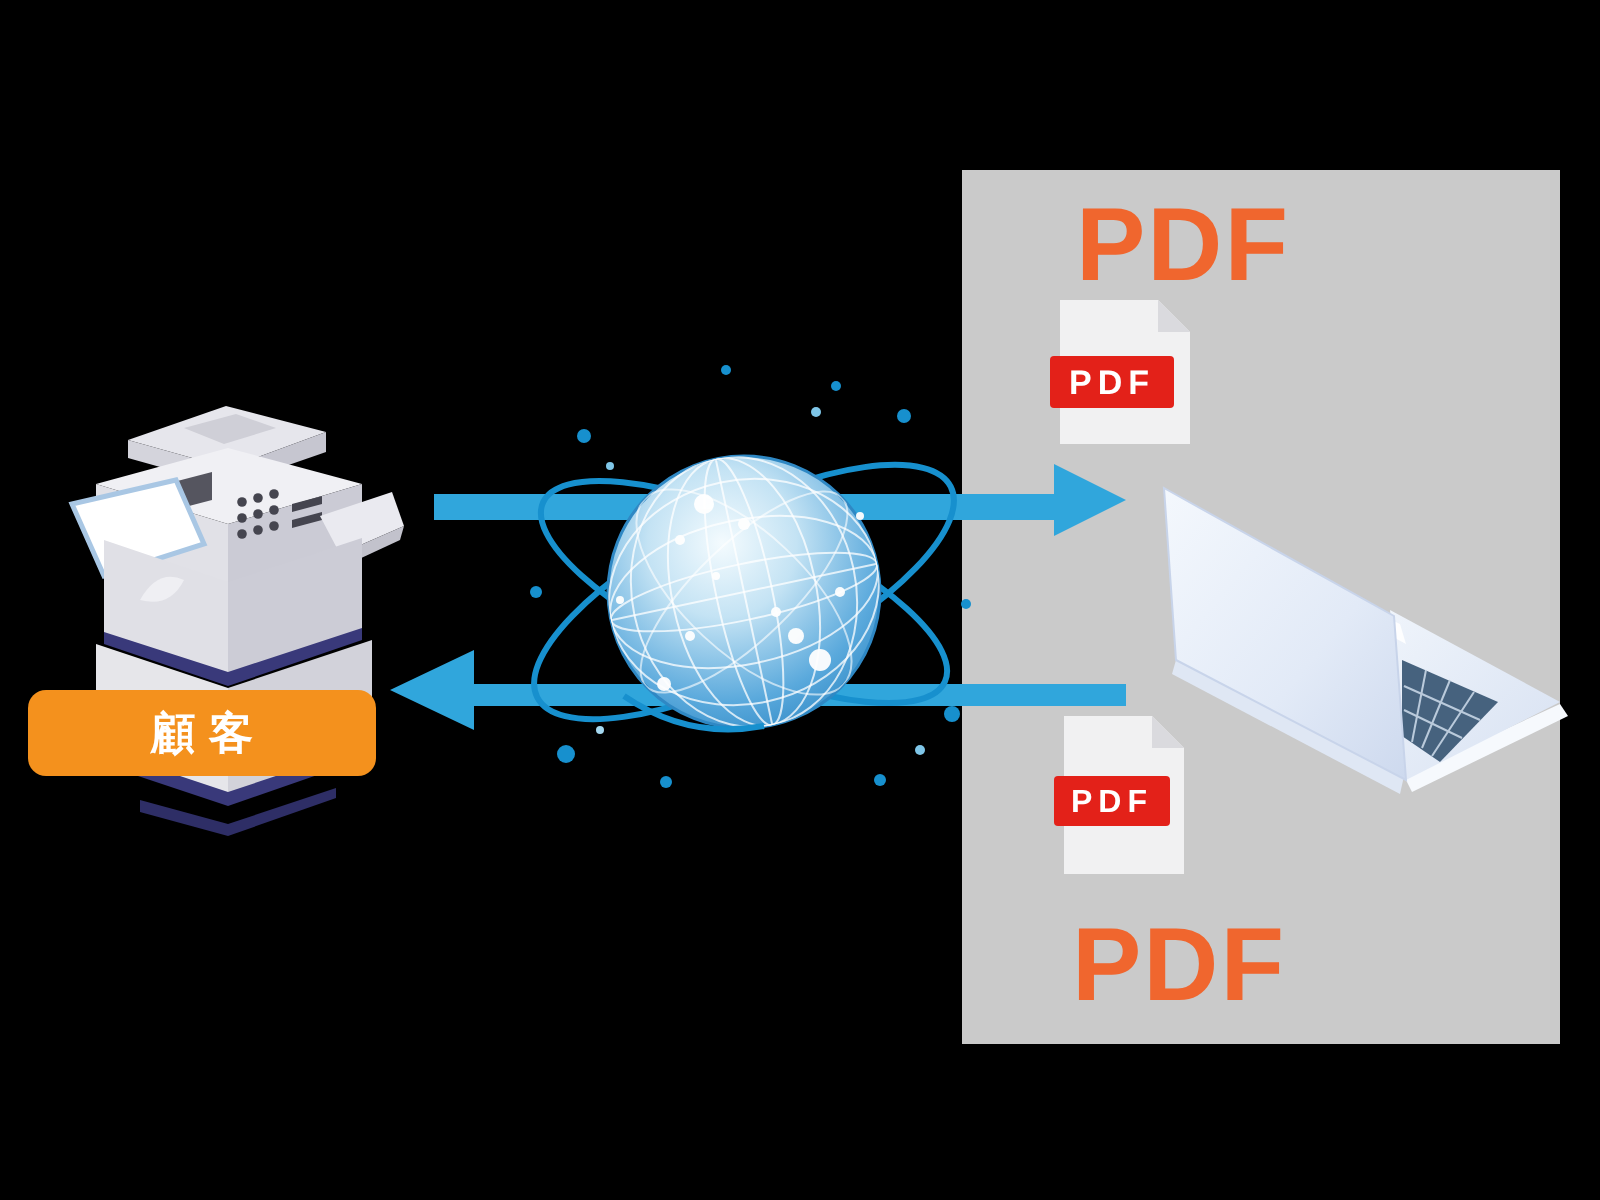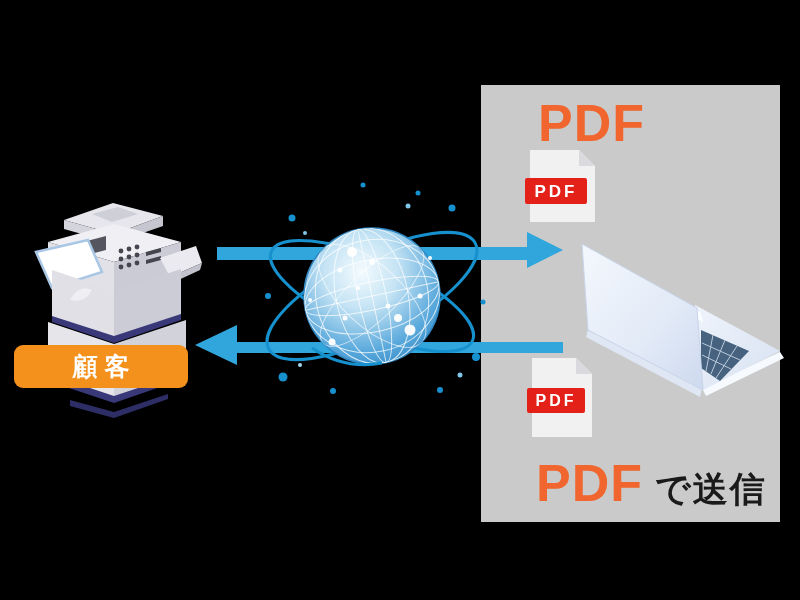--- a/index.html
+++ b/index.html
@@ -22,21 +22,21 @@
   }
   .heading .jp-word{
     font-size:35px;font-weight:600;color:#1A1A1A;letter-spacing:2px;
   }
   .heading-receive{left:538px;top:93px;}
   .heading-send{left:536px;top:453px;}
   .customer-label{
     position:absolute;left:14px;top:345px;width:174px;height:43px;
     background:#F4911D;border-radius:9px;
     display:flex;align-items:center;justify-content:center;
-    color:#fff;font-size:25px;font-weight:bold;letter-spacing:7px;
+    color:#fff;font-size:22px;font-weight:bold;letter-spacing:7px;
     text-indent:7px;
   }
 </style>
 </head>
 <body>
 
 <div class="scene">
 
   <div class="panel"></div>
 
@@ -189,20 +189,19 @@
       <text x="556" y="406" text-anchor="middle" font-size="16" font-weight="bold" fill="#FFFFFF" letter-spacing="3" font-family="Liberation Sans, sans-serif">PDF</text>
     </g>
   </svg>
 
   <div class="heading heading-receive">
     <span class="pdf-word">PDF</span>
   </div>
 
   <div class="heading heading-send">
     <span class="pdf-word">PDF</span>
-    <span class="jp-word">で送信</span>
   </div>
 
   <div class="customer-label">
     <span>顧客</span>
   </div>
 
 </div>
 
 </body></html>

